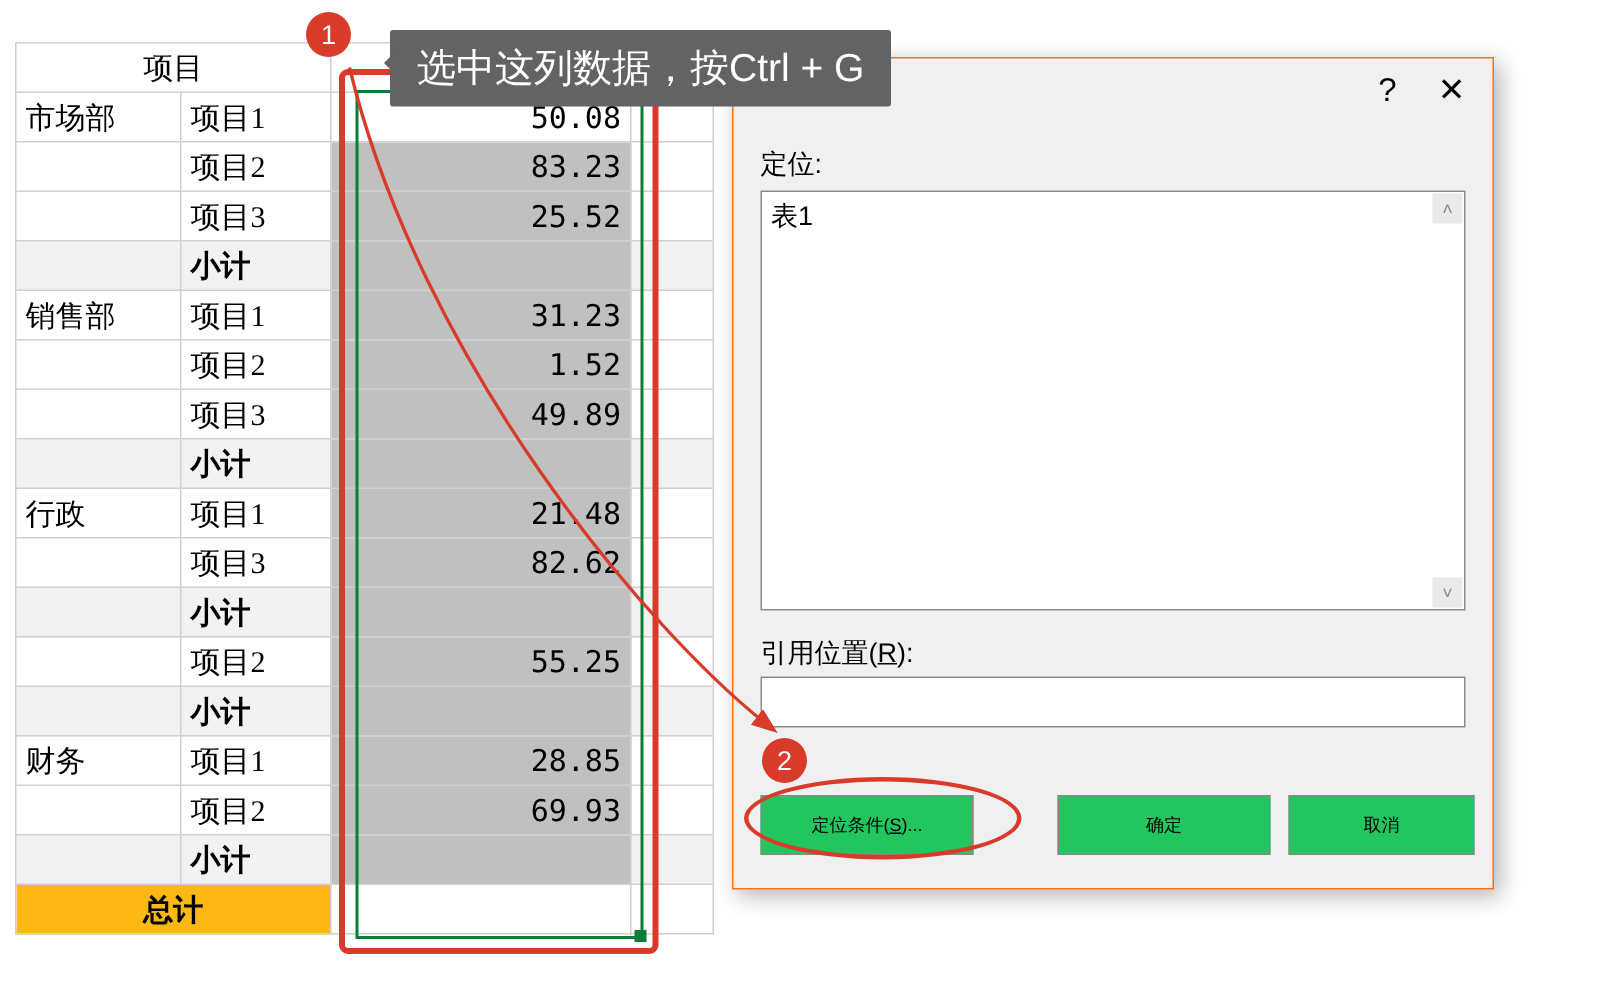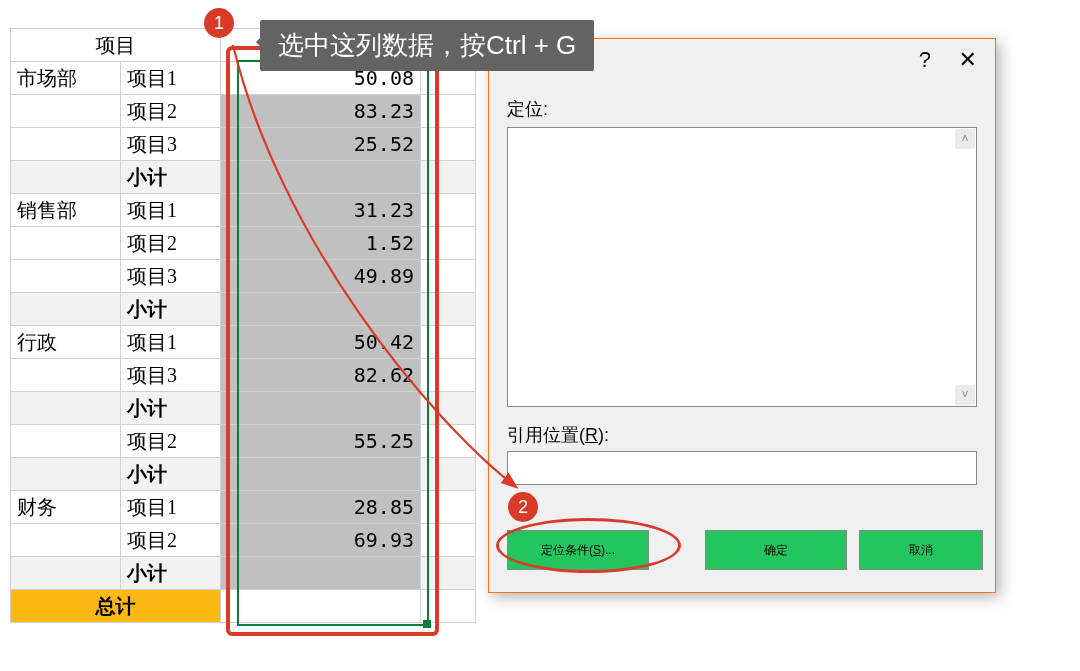--- a/index.html
+++ b/index.html
@@ -250,21 +250,21 @@
       </tr>
       <tr class="subtotal-row">
         <td class="col-dept"></td>
         <td class="col-item bold">小计</td>
         <td class="col-val sel-highlight"></td>
         <td class="col-pad"></td>
       </tr>
       <tr>
         <td class="col-dept">行政</td>
         <td class="col-item">项目1</td>
-        <td class="col-val sel-highlight">50.42</td>
+        <td class="col-val sel-highlight">21.48</td>
         <td class="col-pad"></td>
       </tr>
       <tr>
         <td class="col-dept"></td>
         <td class="col-item">项目3</td>
         <td class="col-val sel-highlight">82.62</td>
         <td class="col-pad"></td>
       </tr>
       <tr class="subtotal-row">
         <td class="col-dept"></td>
@@ -337,20 +337,21 @@
   <span>2</span>
 </div>
 
 <div class="dialog">
   <div class="dlg-title">定位</div>
   <div class="dlg-help">?</div>
   <div class="dlg-close">✕</div>
 
   <div class="dlg-label1">定位:</div>
   <div class="dlg-list">
+    <div>表1</div>
     <div class="dlg-scroll-btn" style="top:1px">˄</div>
     <div class="dlg-scroll-btn" style="bottom:1px">˅</div>
   </div>
 
   <div class="dlg-label2">
     <span>引用位置(</span><span class="underline-char">R</span><span>):</span>
   </div>
   <input class="dlg-input" value="" style="">
 
   <button class="dlg-btn special">

